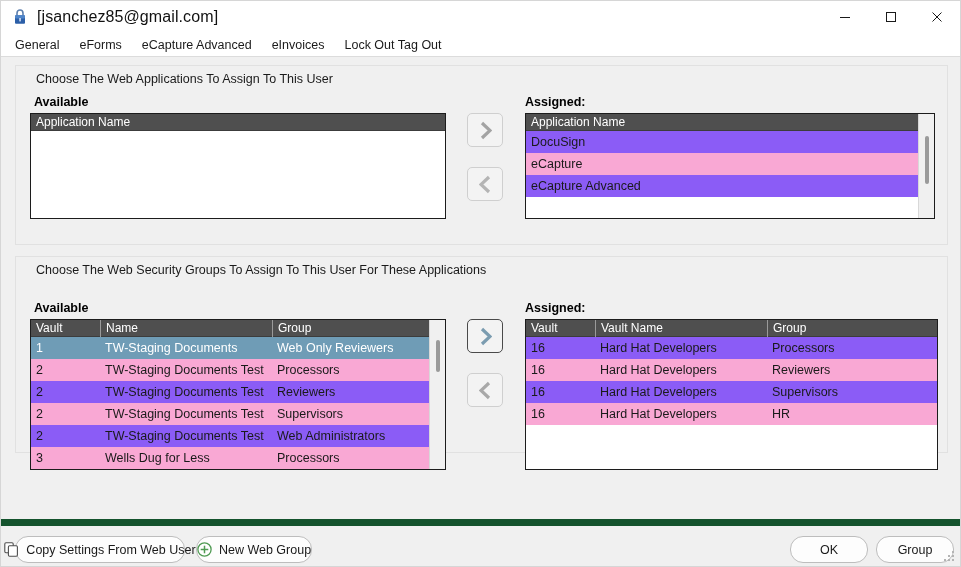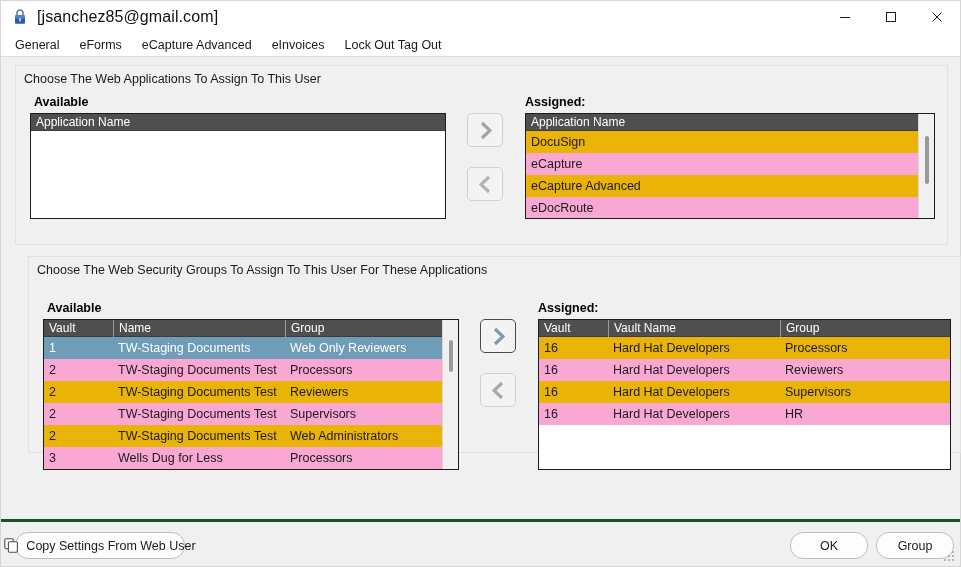--- a/index.html
+++ b/index.html
@@ -89,25 +89,25 @@
     position: relative;
     background: #f0f0f0;
     padding: 0;
   }
   .panel {
     position: absolute;
     border: 1px solid #e1e1e1;
     background: #f0f0f0;
   }
   .panel-top { left: 14px; top: 8px; width: 933px; height: 180px; }
-  .panel-bottom { left: 14px; top: 199px; width: 933px; height: 197px; margin-left: 13px; }
+  .panel-bottom { left: 14px; top: 199px; width: 933px; height: 197px; }
 
   .panel-caption {
     position: absolute;
-    left: 8px; top: 6px;
+    left: 20px; top: 6px;
     font-size: 12.5px;
     color: #1a1a1a;
     white-space: nowrap;
   }
   .col-label {
     position: absolute;
     font-size: 12.5px;
     font-weight: bold;
     color: #000;
     white-space: nowrap;
@@ -139,21 +139,21 @@
     border-left: 1px solid #9a9a9a;
   }
   .gh-cell:first-child { border-left: none; }
   .grid-body { position: relative; }
   .grow {
     display: flex;
     height: 22px;
     align-items: center;
     font-size: 12.5px;
     color: #1a1a1a;
-    background: #eab308;
+    background: #8b5cf6;
   }
   .grow.alt { background: #f9a8d4; }
   .grow.sel { background: #6f9cb6; color: #ffffff; }
   .gcell {
     height: 22px;
     display: flex; align-items: center;
     padding-left: 5px;
     white-space: nowrap;
     overflow: hidden;
   }
@@ -185,21 +185,21 @@
   }
   .movebtn.focused { border-color: #4a4a4a; }
   .chev {
     width: 13px; height: 19px;
   }
 
   
   .bottombar {
     height: 47px;
     background: #f0f0f0;
-    border-top: 3px solid #14532d;
+    border-top: 7px solid #14532d;
     position: relative;
     flex: 0 0 auto;
   }
   .btn {
     position: absolute;
     height: 27px;
     background: #fdfdfd;
     border: 1px solid #bdbdbd;
     border-radius: 13px;
     display: flex;
@@ -306,23 +306,20 @@
         <div class="grid-body">
           <div class="grow">
             <div class="gcell" style="width:392px;">DocuSign</div>
           </div>
           <div class="grow alt">
             <div class="gcell" style="width:392px;">eCapture</div>
           </div>
           <div class="grow">
             <div class="gcell" style="width:392px;">eCapture Advanced</div>
           </div>
-          <div class="grow alt">
-            <div class="gcell" style="width:392px;">eDocRoute</div>
-          </div>
         </div>
         <div class="vscroll">
           <div class="vthumb" style="top:22px; height:48px;"></div>
         </div>
       </div>
     </div>
 
     <div class="panel panel-bottom">
       <div class="panel-caption">Choose The Web Security Groups To Assign To This User For These Applications</div>
 
@@ -420,20 +417,30 @@
     <div class="btn" style="left:14px; top:10px; width:170px;">
       <span class="btn-icon">
         <svg width="15" height="15" viewBox="0 0 15 15">
           <rect x="0.8" y="0.8" width="8.4" height="10" rx="1.2" fill="#ffffff" stroke="#4d4d4d" stroke-width="1.1"></rect>
           <rect x="4.4" y="3.8" width="9" height="10.4" rx="1.2" fill="#ffffff" stroke="#4d4d4d" stroke-width="1.1"></rect>
         </svg>
       </span>
       <span>Copy Settings From Web User</span>
     </div>
 
+    <div class="btn" style="left:195px; top:10px; width:116px;">
+      <span class="btn-icon">
+        <svg width="15" height="15" viewBox="0 0 15 15">
+          <circle cx="7.5" cy="7.5" r="6.6" fill="#ffffff" stroke="#4f9a52" stroke-width="1.3"></circle>
+          <line x1="7.5" y1="3.7" x2="7.5" y2="11.3" stroke="#4f9a52" stroke-width="1.5"></line>
+          <line x1="3.7" y1="7.5" x2="11.3" y2="7.5" stroke="#4f9a52" stroke-width="1.5"></line>
+        </svg>
+      </span>
+      <span>New Web Group</span>
+    </div>
 
     <div class="btn" style="left:789px; top:10px; width:78px;">
       <span>OK</span>
     </div>
     <div class="btn" style="left:875px; top:10px; width:78px;">
       <span>Group</span>
     </div>
 
     <div class="grip">
       <i style="left:8px; top:0px;"></i>

